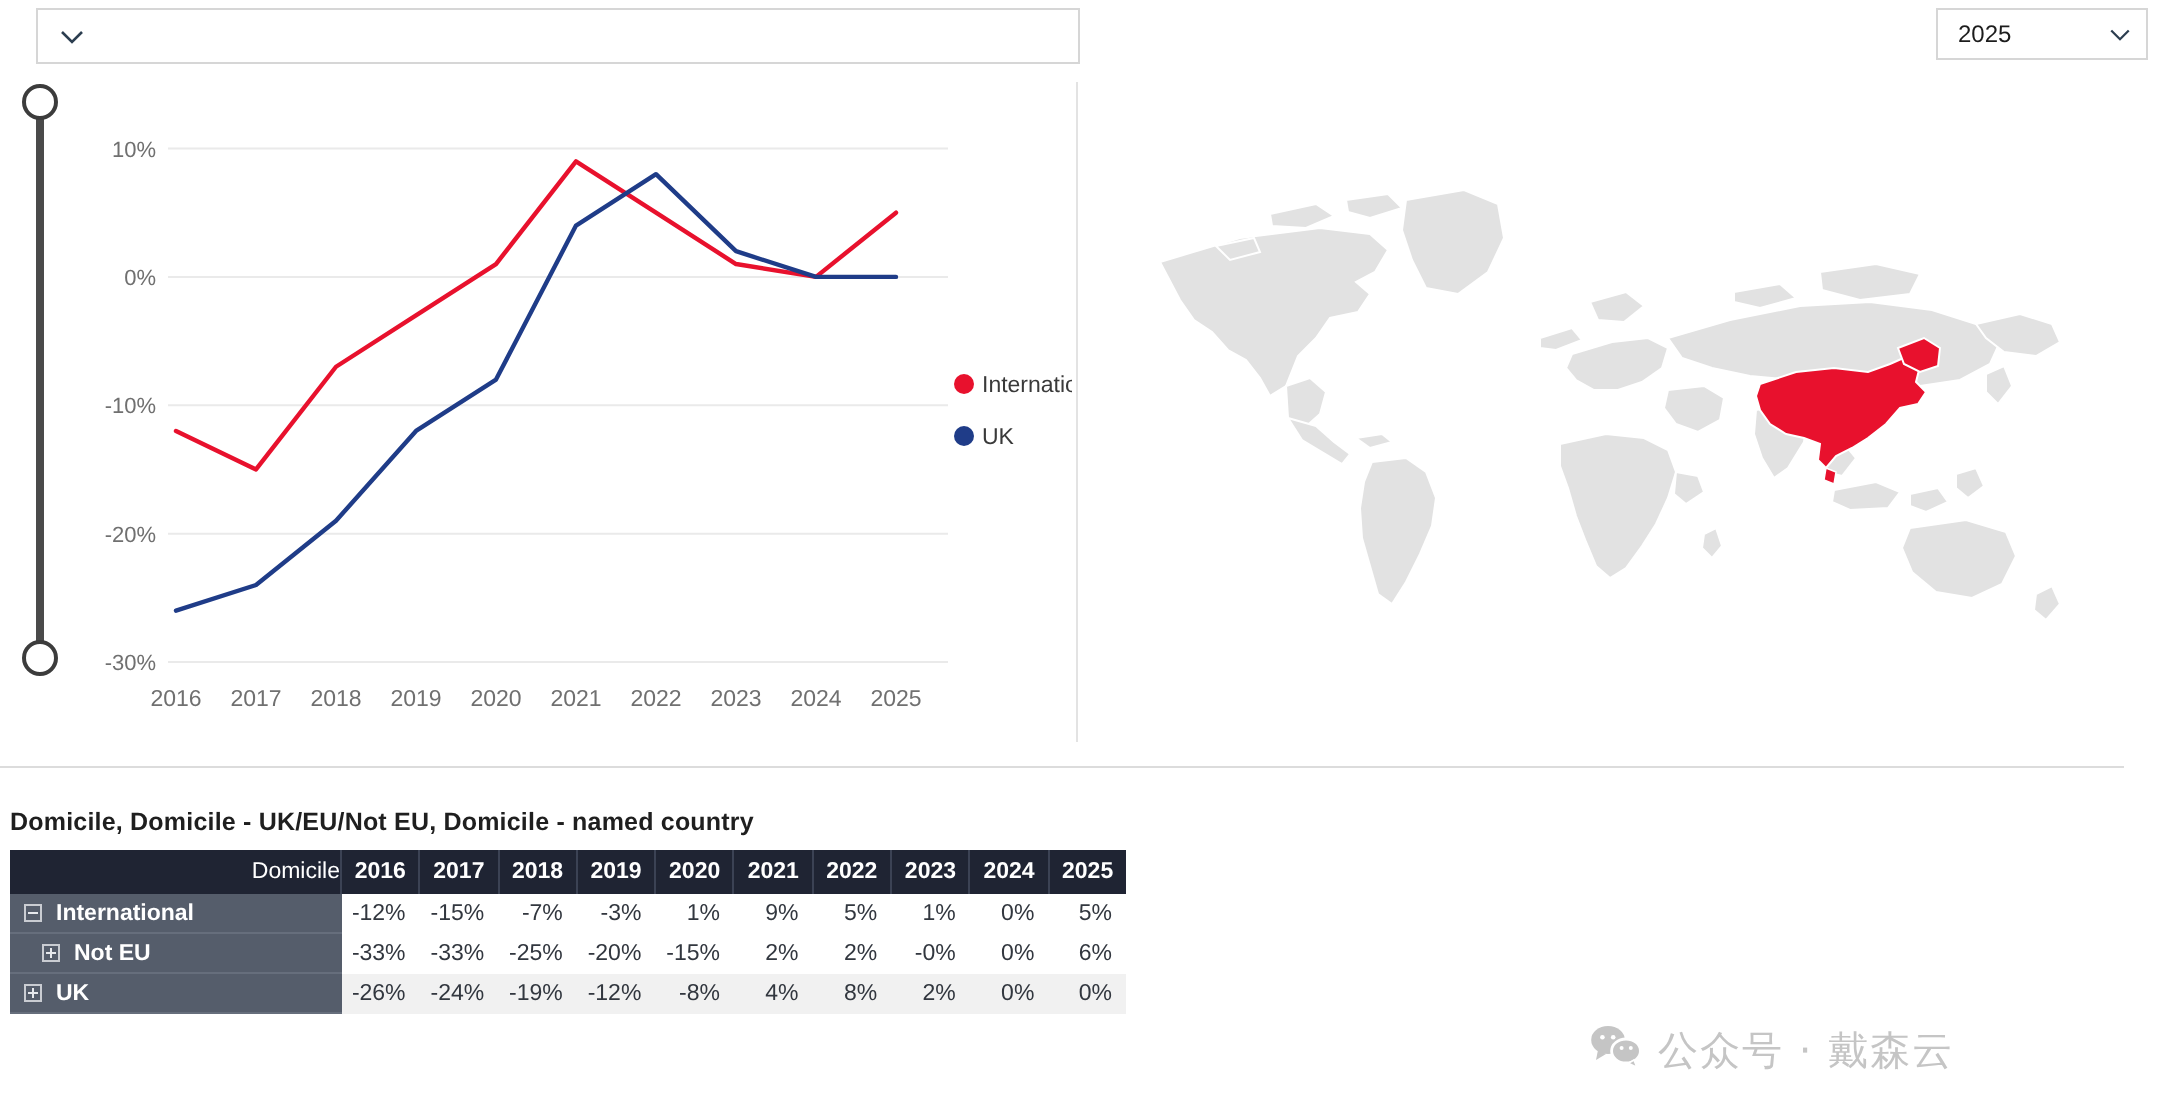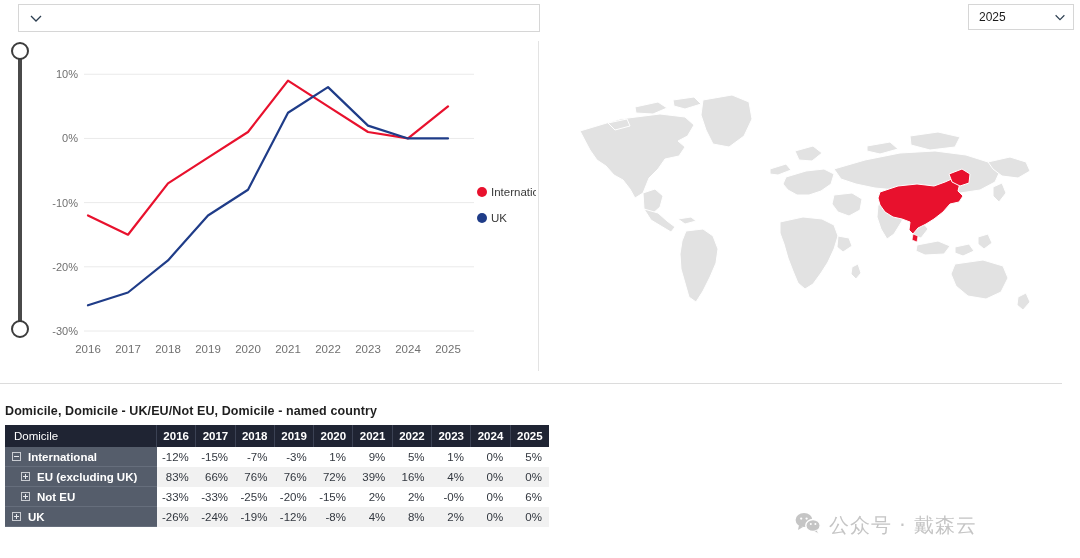--- a/index.html
+++ b/index.html
@@ -74,21 +74,21 @@
     border-collapse:collapse;font-size:11.5px;table-layout:fixed;
   }
   #pivot-table th,#pivot-table td{padding:0;margin:0;}
   #pivot-table thead th{
     background:#1f2433;color:#ffffff;font-weight:bold;
     height:22px;font-size:11.5px;
     border-right:1px solid #3b4254;
     vertical-align:middle;
   }
   #pivot-table thead th.dim{
-    text-align:left;padding-left:9px;width:142px;font-weight:normal;font-size:11.5px;
+    text-align:right;padding-left:23px;width:142px;font-weight:normal;font-size:11.5px;
   }
   #pivot-table thead th.yr{text-align:center;width:38.3px;}
   #pivot-table thead th:last-child{border-right:none;}
 
   #pivot-table td.dim{
     background:#555d6b;color:#ffffff;height:19px;
     font-weight:bold;white-space:nowrap;overflow:hidden;
     border-bottom:1px solid #666e7c;
     vertical-align:middle;
   }
@@ -277,38 +277,20 @@
         <td class="val">-12%</td>
         <td class="val">-15%</td>
         <td class="val">-7%</td>
         <td class="val">-3%</td>
         <td class="val">1%</td>
         <td class="val">9%</td>
         <td class="val">5%</td>
         <td class="val">1%</td>
         <td class="val">0%</td>
         <td class="val">5%</td>
-      </tr>
-      <tr class="even">
-        <td class="dim lvl1">
-          <div class="inner">
-            <span class="exp plus"></span>
-            <span class="txt">EU (excluding UK)</span>
-          </div>
-        </td>
-        <td class="val">83%</td>
-        <td class="val">66%</td>
-        <td class="val">76%</td>
-        <td class="val">76%</td>
-        <td class="val">72%</td>
-        <td class="val">39%</td>
-        <td class="val">16%</td>
-        <td class="val">4%</td>
-        <td class="val">0%</td>
-        <td class="val">0%</td>
       </tr>
       <tr class="odd">
         <td class="dim lvl1">
           <div class="inner">
             <span class="exp plus"></span>
             <span class="txt">Not EU</span>
           </div>
         </td>
         <td class="val">-33%</td>
         <td class="val">-33%</td>

